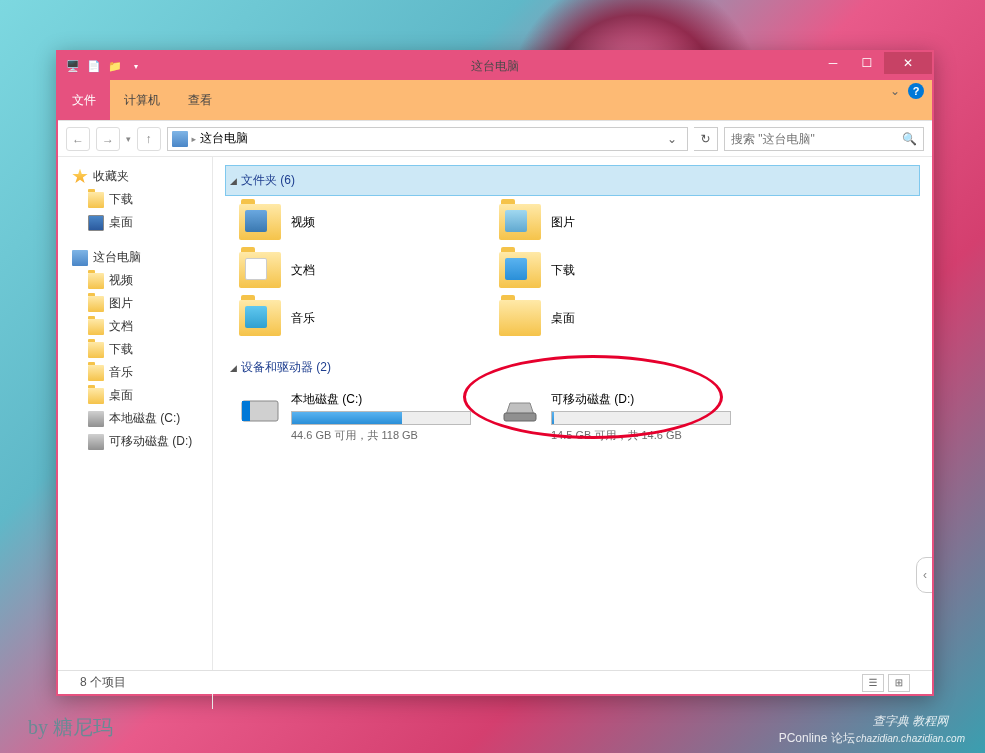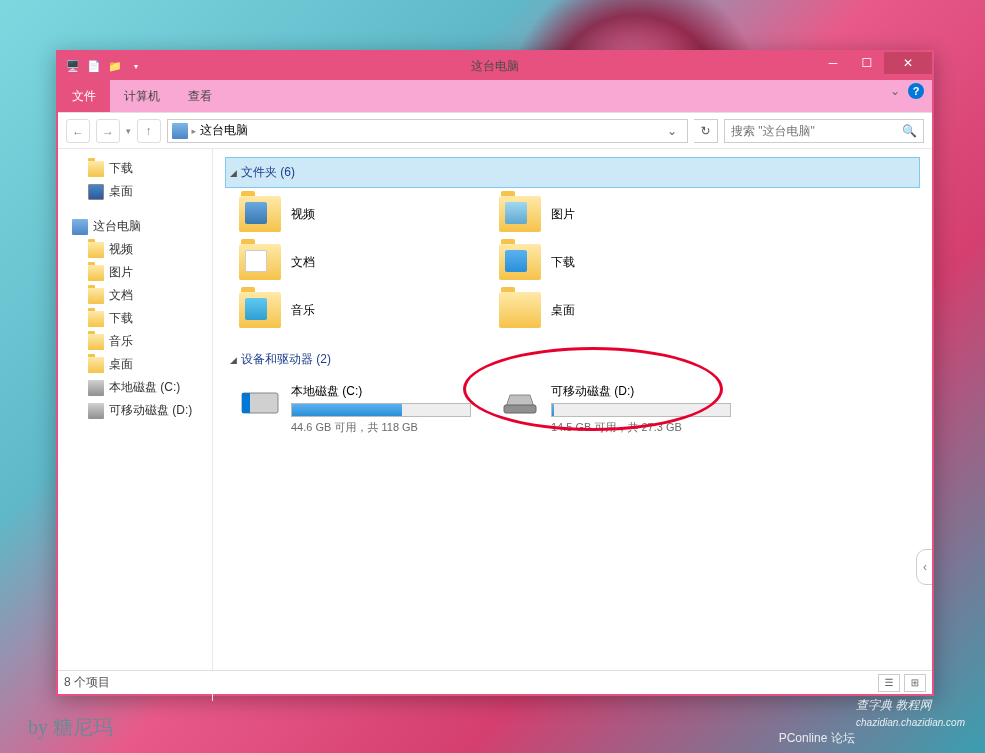--- a/index.html
+++ b/index.html
@@ -6,21 +6,21 @@
   body{width:985px;height:753px;background:linear-gradient(135deg,#7dd8e0 0%,#5fb8c8 30%,#e85a8a 50%,#d43f6f 70%,#3a9fb0 100%);position:relative;overflow:hidden}
   .bg-flower{position:absolute;top:-50px;right:200px;width:300px;height:300px;background:radial-gradient(circle,#e85a8a 20%,#8b1538 40%,transparent 60%);border-radius:50%;opacity:0.8}
   .window{position:absolute;left:56px;top:50px;width:878px;height:646px;background:#fff;border:2px solid #e6517f;box-shadow:0 4px 20px rgba(0,0,0,.3)}
   .titlebar{height:28px;background:#e6517f;display:flex;align-items:center;position:relative;color:#fff}
   .titlebar-icons{display:flex;gap:3px;padding:0 6px;align-items:center}
   .tb-icon{width:18px;height:18px;display:inline-flex;align-items:center;justify-content:center;font-size:11px}
   .title-text{position:absolute;left:50%;transform:translateX(-50%);color:#4a4a4a;font-size:12px}
   .winctrl{position:absolute;right:0;top:0;display:flex}
   .winbtn{width:34px;height:22px;display:flex;align-items:center;justify-content:center;color:#fff;cursor:pointer}
   .winbtn.close{background:#c74265;width:48px}
-  .ribbon{height:33px;background:#f9a8d4;display:flex;align-items:stretch;border-bottom:1px solid #e0e0e0;position:relative}
+  .ribbon{height:41px;background:#fdba74;display:flex;align-items:stretch;border-bottom:1px solid #e0e0e0;position:relative}
   .filetab{background:#e6517f;color:#fff;padding:4px 14px;display:flex;align-items:center}
   .ribtab{padding:4px 14px;color:#444;display:flex;align-items:center;cursor:pointer}
   .rib-right{position:absolute;right:8px;top:3px;display:flex;gap:8px;align-items:center}
   .help-icon{width:16px;height:16px;background:#0078d7;color:#fff;border-radius:50%;display:flex;align-items:center;justify-content:center;font-size:11px;font-weight:bold}
   .navbar{height:36px;display:flex;align-items:center;padding:4px 8px;gap:6px;border-bottom:1px solid #e8e8e8}
   .navbtn{width:24px;height:24px;border:1px solid #ddd;border-radius:3px;display:flex;align-items:center;justify-content:center;color:#888;cursor:pointer}
   .addressbar{flex:1;height:24px;border:1px solid #ccc;display:flex;align-items:center;padding:0 4px;background:#fff}
   .addr-icon{width:16px;height:16px;margin-right:4px}
   .addr-dd{margin-left:auto;color:#666;padding:0 6px}
   .refresh{width:24px;height:24px;border:1px solid #ccc;border-left:none;display:flex;align-items:center;justify-content:center;color:#555}
@@ -50,25 +50,25 @@
   .bf-back::before{content:"";position:absolute;top:-5px;left:2px;width:14px;height:5px;background:#f5c34a;border-radius:2px 2px 0 0}
   .bf-icon{position:absolute;left:6px;top:6px;width:22px;height:22px;border-radius:2px}
   .drives-grid{display:grid;grid-template-columns:250px 250px;gap:4px 10px;padding:4px 0 0 10px}
   .drive{display:flex;gap:10px;padding:4px;position:relative}
   .drive-icon{width:42px;height:36px;display:flex;align-items:center;justify-content:center}
   .drive-info{flex:1}
   .drive-bar{width:180px;height:14px;border:1px solid #bbb;background:#eee;margin:3px 0}
   .drive-fill{height:100%;background:linear-gradient(#5ab3f0,#2a8fd8)}
   .drive-txt{color:#6a6a6a;font-size:11px}
   .annot{position:absolute;border:3px solid #e6002d;border-radius:50%;pointer-events:none}
-  .status{position:absolute;bottom:0;left:0;right:0;height:24px;border-top:1px solid #e0e0e0;display:flex;align-items:center;padding:0 6px;color:#555;background:#fff}
+  .status{position:absolute;bottom:0;left:0;right:0;height:24px;border-top:1px solid #e0e0e0;display:flex;align-items:center;padding:0 22px;color:#555;background:#fff}
   .status-icons{margin-left:auto;display:flex;gap:4px}
   .stat-btn{width:22px;height:18px;border:1px solid #ccc;display:flex;align-items:center;justify-content:center;font-size:10px;color:#666}
   .sidetab{position:absolute;right:-2px;top:400px;width:18px;height:36px;background:#fff;border:1px solid #ccc;border-radius:10px 0 0 10px;display:flex;align-items:center;justify-content:center;color:#888;cursor:pointer}
-  .watermark{position:absolute;bottom:22px;right:20px;color:rgba(255,255,255,.85);font-size:13px;font-style:italic;text-align:left;line-height:1.3}
+  .watermark{position:absolute;bottom:6px;right:20px;color:rgba(255,255,255,.85);font-size:13px;font-style:italic;text-align:center;line-height:1.3}
   .watermark2{position:absolute;bottom:6px;right:130px;color:rgba(255,255,255,.85);font-size:13px;}
   .byline{position:absolute;bottom:12px;left:28px;color:#6a8a95;font-size:20px;font-family:"KaiTi",serif}
 </style>
 </head>
 <body>
 
 <div class="bg-flower"></div>
 
 <div class="window">
   <div class="titlebar">
@@ -109,20 +109,24 @@
     </div>
     <div class="refresh">↻</div>
     <div class="searchbox">
       <input placeholder="搜索 &quot;这台电脑&quot;" style="">
       <span style="color:#888">🔍</span>
     </div>
   </div>
 
   <div class="body">
     <div class="sidebar">
+      <div class="tree-item">
+          <span class="ico ico-star"></span>
+          <span>收藏夹</span>
+        </div>
       <div class="tree-item sub">
           <span class="ico ico-folder"></span>
           <span>下载</span>
         </div>
       <div class="tree-item sub">
           <span class="ico ico-monitor"></span>
           <span>桌面</span>
         </div>
       <div class="tree-sp"></div>
       <div class="tree-item">
@@ -238,21 +242,21 @@
               <svg width="40" height="32" viewBox="0 0 40 32">
                 <path d="M6 22 L34 22 L30 10 L10 10 Z" fill="#c0c0c0" stroke="#888"></path>
                 <rect x="4" y="20" width="32" height="8" rx="2" fill="#909090" stroke="#666"></rect>
               </svg>
             </div>
           <div class="drive-info">
             <div>可移动磁盘 (D:)</div>
             <div class="drive-bar">
                 <div class="drive-fill" style="width:1%"></div>
               </div>
-            <div class="drive-txt">14.5 GB 可用，共 27.3 GB</div>
+            <div class="drive-txt">14.5 GB 可用，共 14.6 GB</div>
           </div>
         </div>
       </div>
 
       <div class="annot" style="left:250px;top:198px;width:260px;height:84px"></div>
       <div class="sidetab">‹</div>
     </div>
   </div>
 
   <div class="status">

